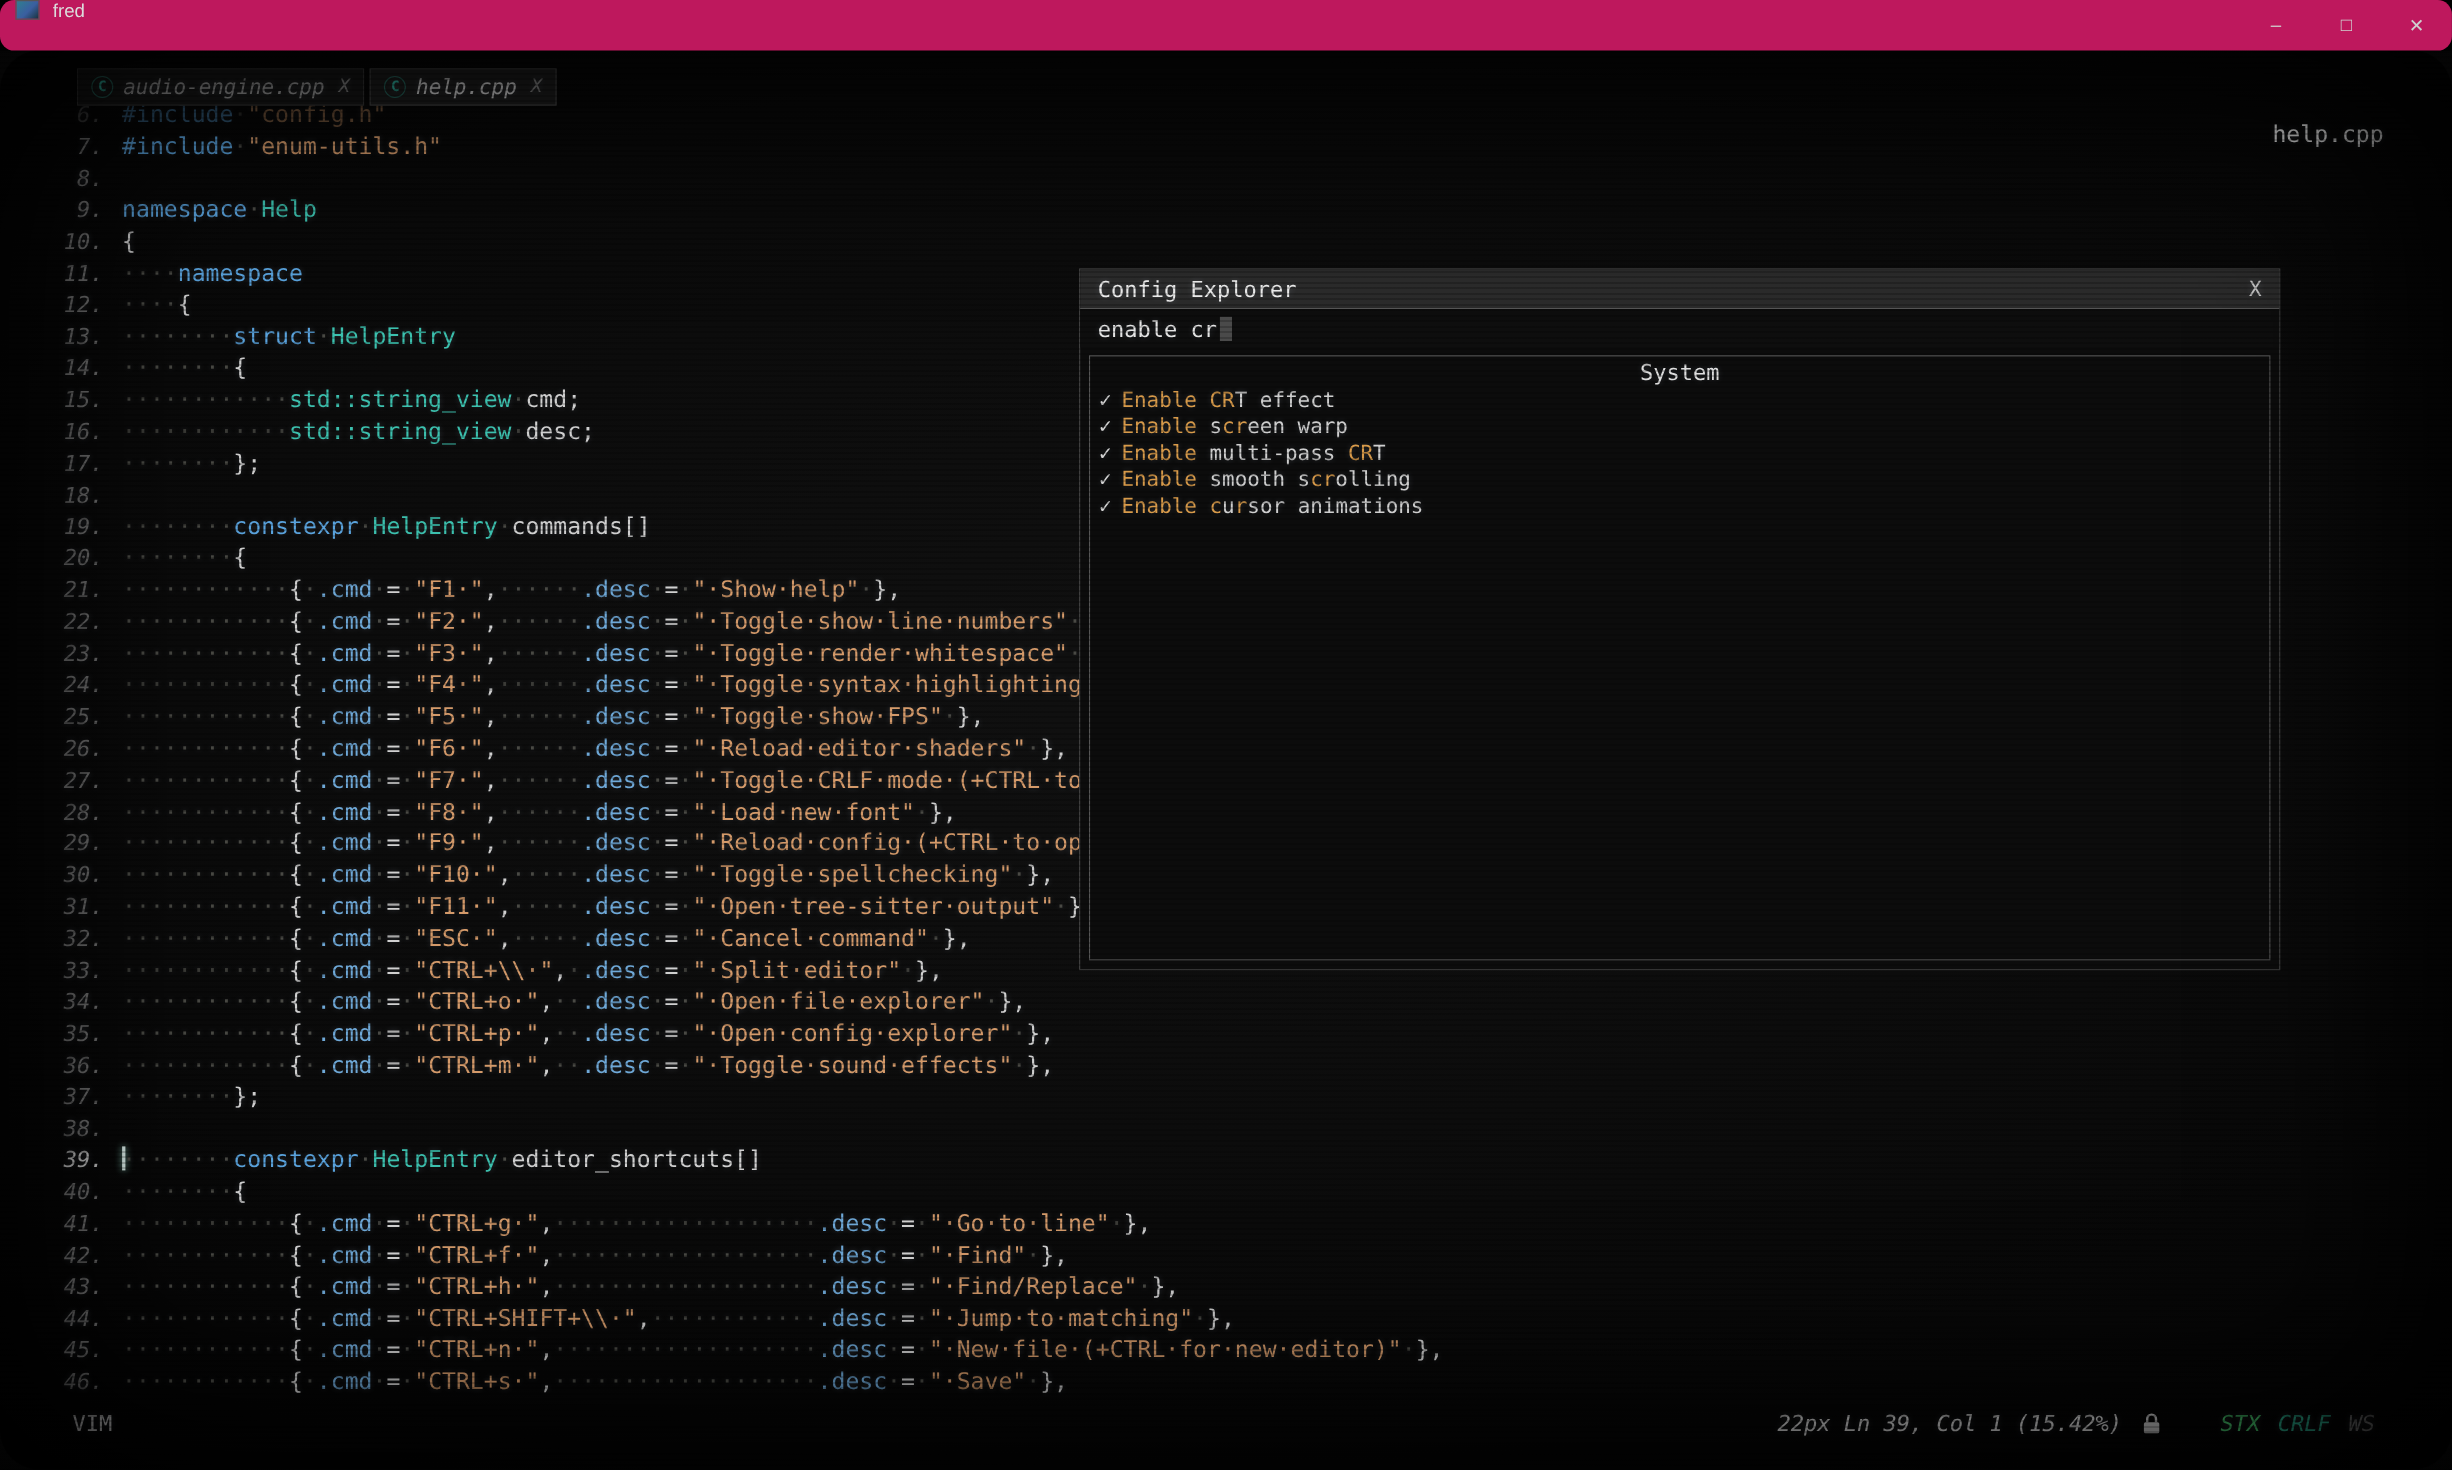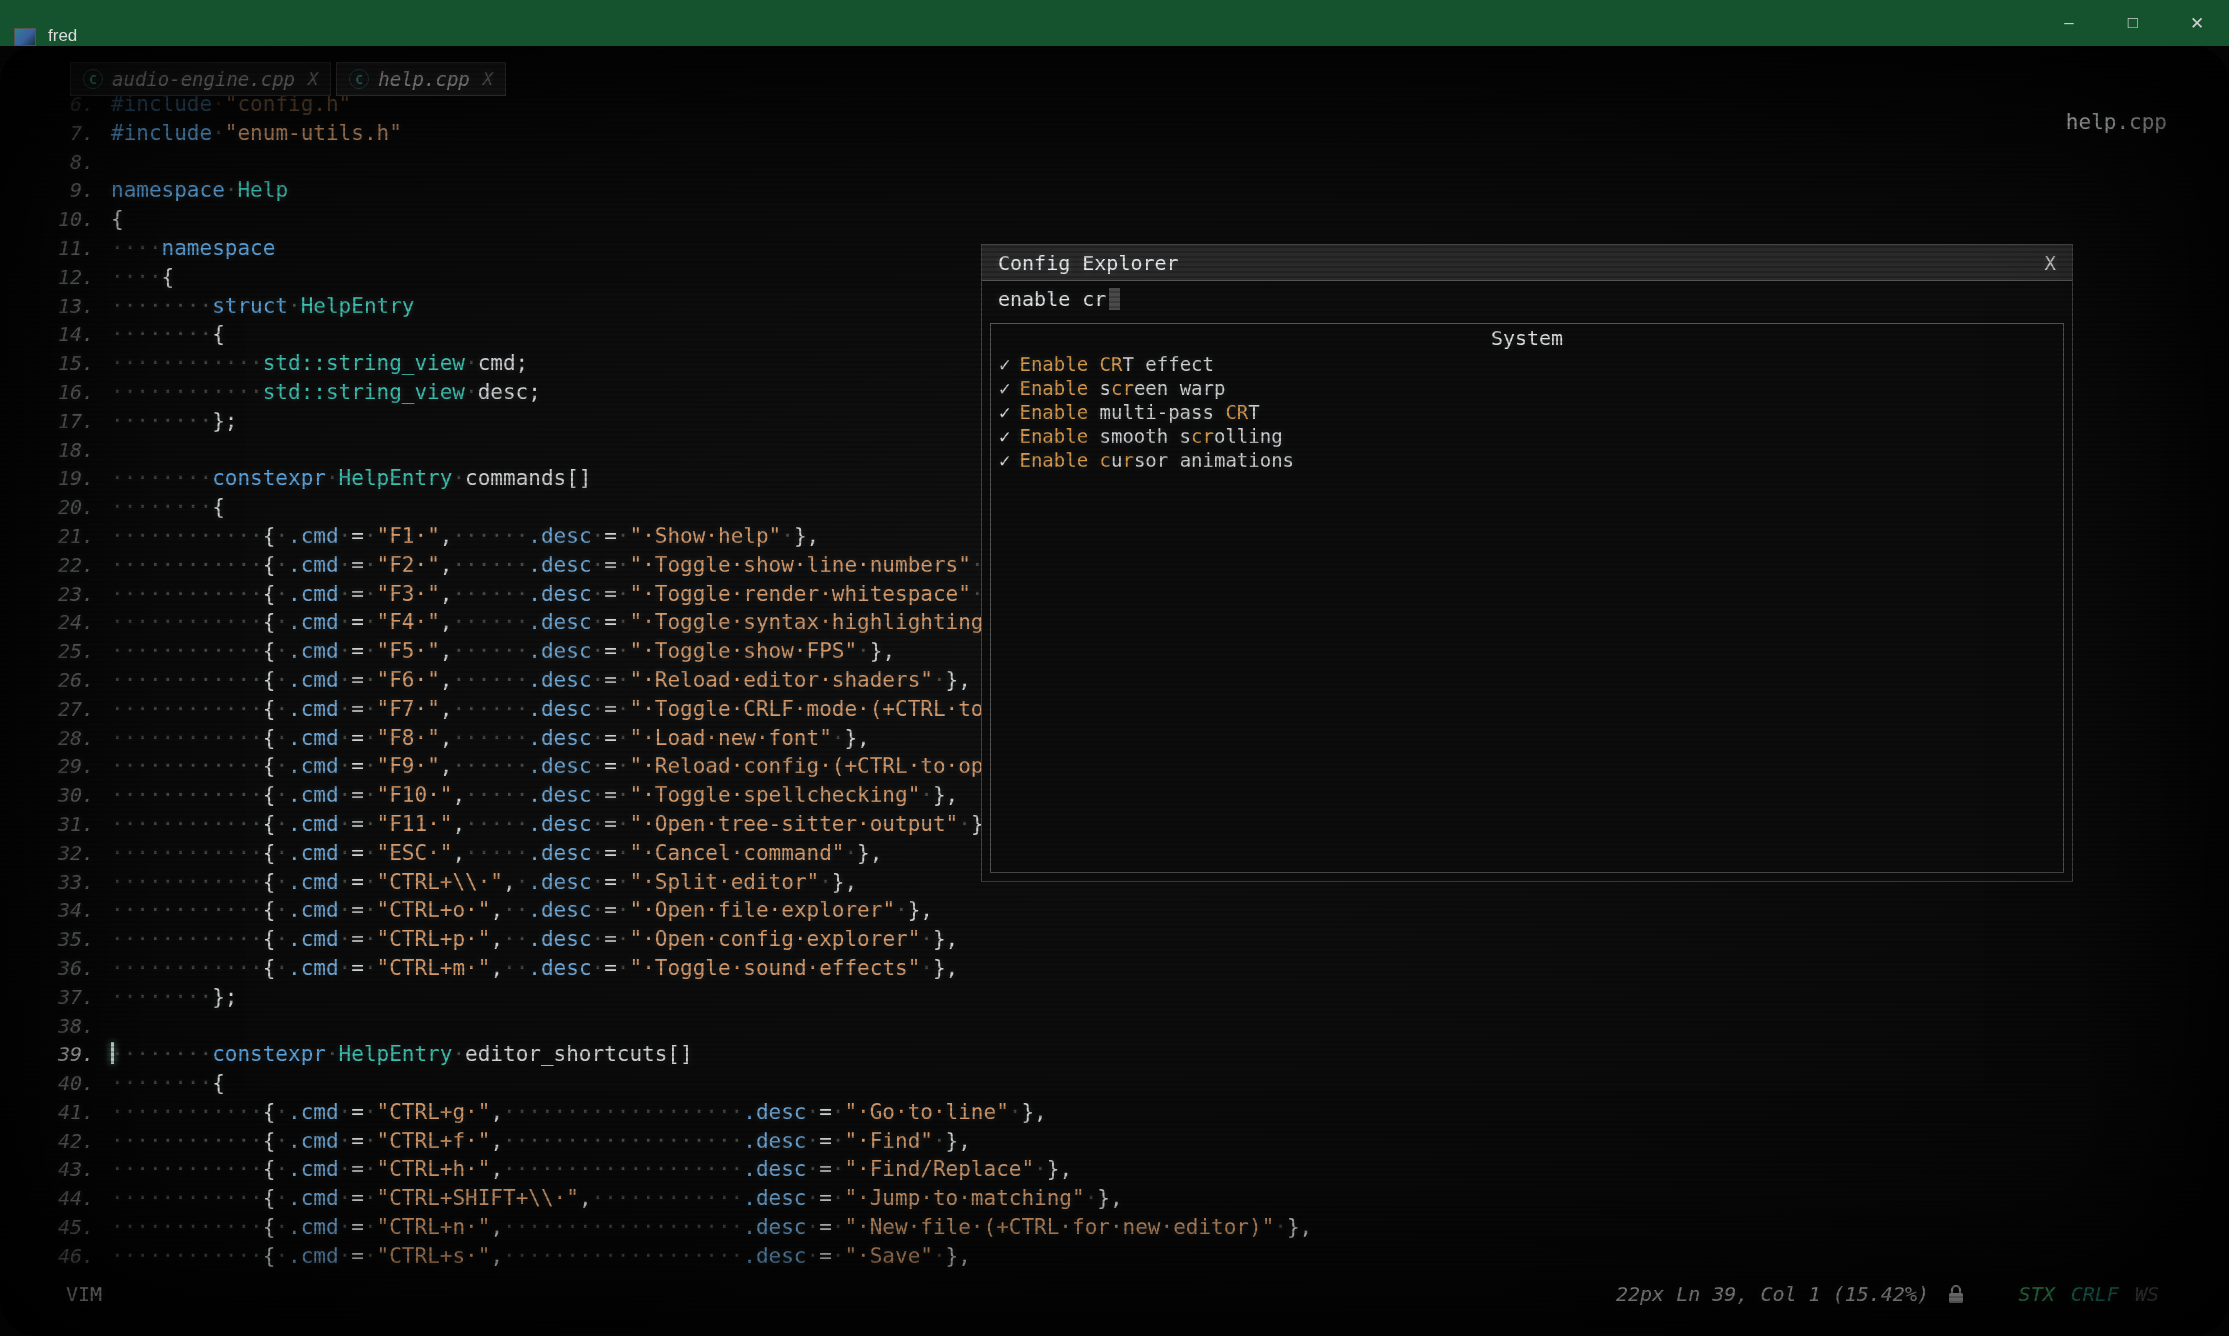--- a/index.html
+++ b/index.html
@@ -1,22 +1,22 @@
 <!DOCTYPE html>
 <html><head>
 <meta charset="utf-8">
 <style>
   html,body{margin:0;padding:0;background:#000;}
   body{width:2229px;height:1336px;position:relative;overflow:hidden;
        font-family:"DejaVu Sans Mono",monospace;}
 
   
-  .titlebar{position:absolute;left:0;top:0;width:100%;height:46px;background:#14532d;
-            display:flex;align-items:flex-end;z-index:50;
-            font-family:"Liberation Sans",sans-serif;color:#dcdcdc;font-size:17px;}
+  .titlebar{position:absolute;left:0;top:0;width:100%;height:46px;background:#be185d;
+            display:flex;align-items:flex-start;z-index:50;
+            font-family:"Liberation Sans",sans-serif;color:#dcdcdc;font-size:17px;border-radius:13px;}
   .app-icon{width:20px;height:16px;margin:0 12px 0 14px;border:1px solid #555;
             background:linear-gradient(135deg,#2f7f8f 0%,#3a5fa0 55%,#19323c 100%);}
   .win-controls{margin-left:auto;display:flex;height:100%;}
   .win-btn{width:64px;height:100%;display:flex;align-items:center;justify-content:center;
            color:#cfcfcf;font-size:17px;cursor:default;}
 
   
   .screen{position:absolute;left:0;top:46px;width:2229px;height:1290px;
           background:radial-gradient(ellipse 90% 80% at 50% 45%, #111 0%, #0a0a0a 55%, #000 100%);
           text-shadow:0 0 6px rgba(205,225,255,0.20);}

